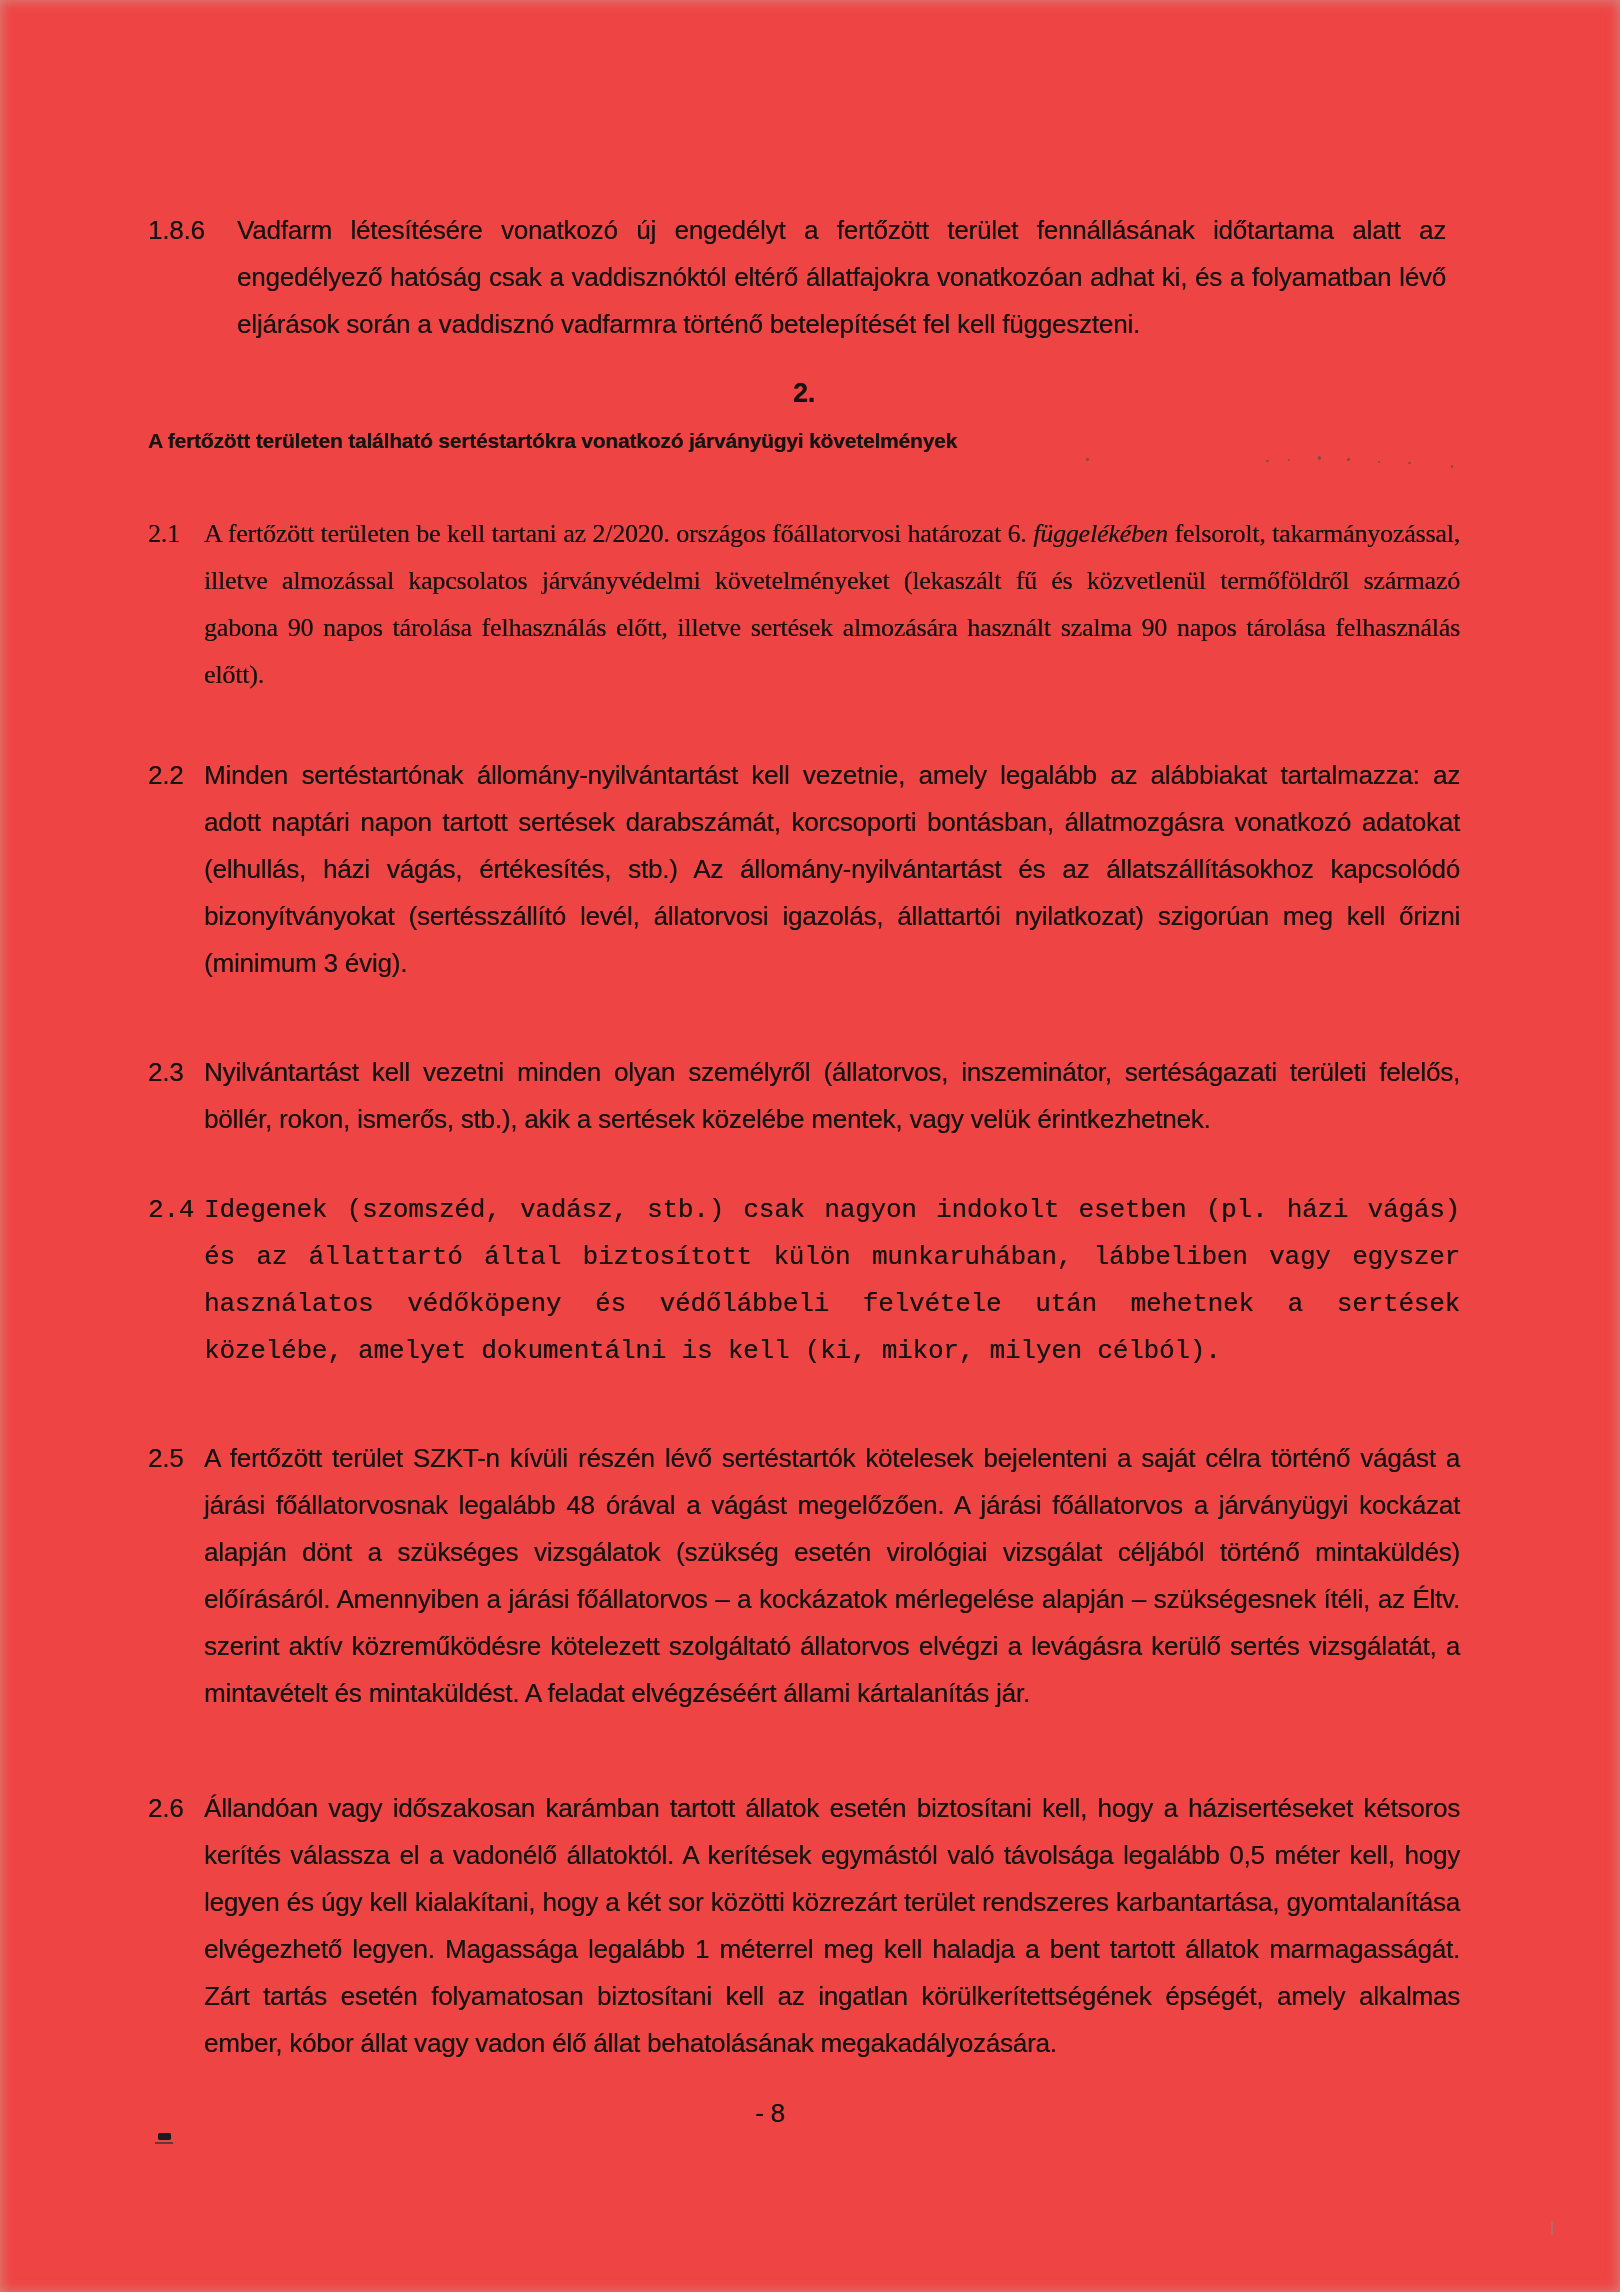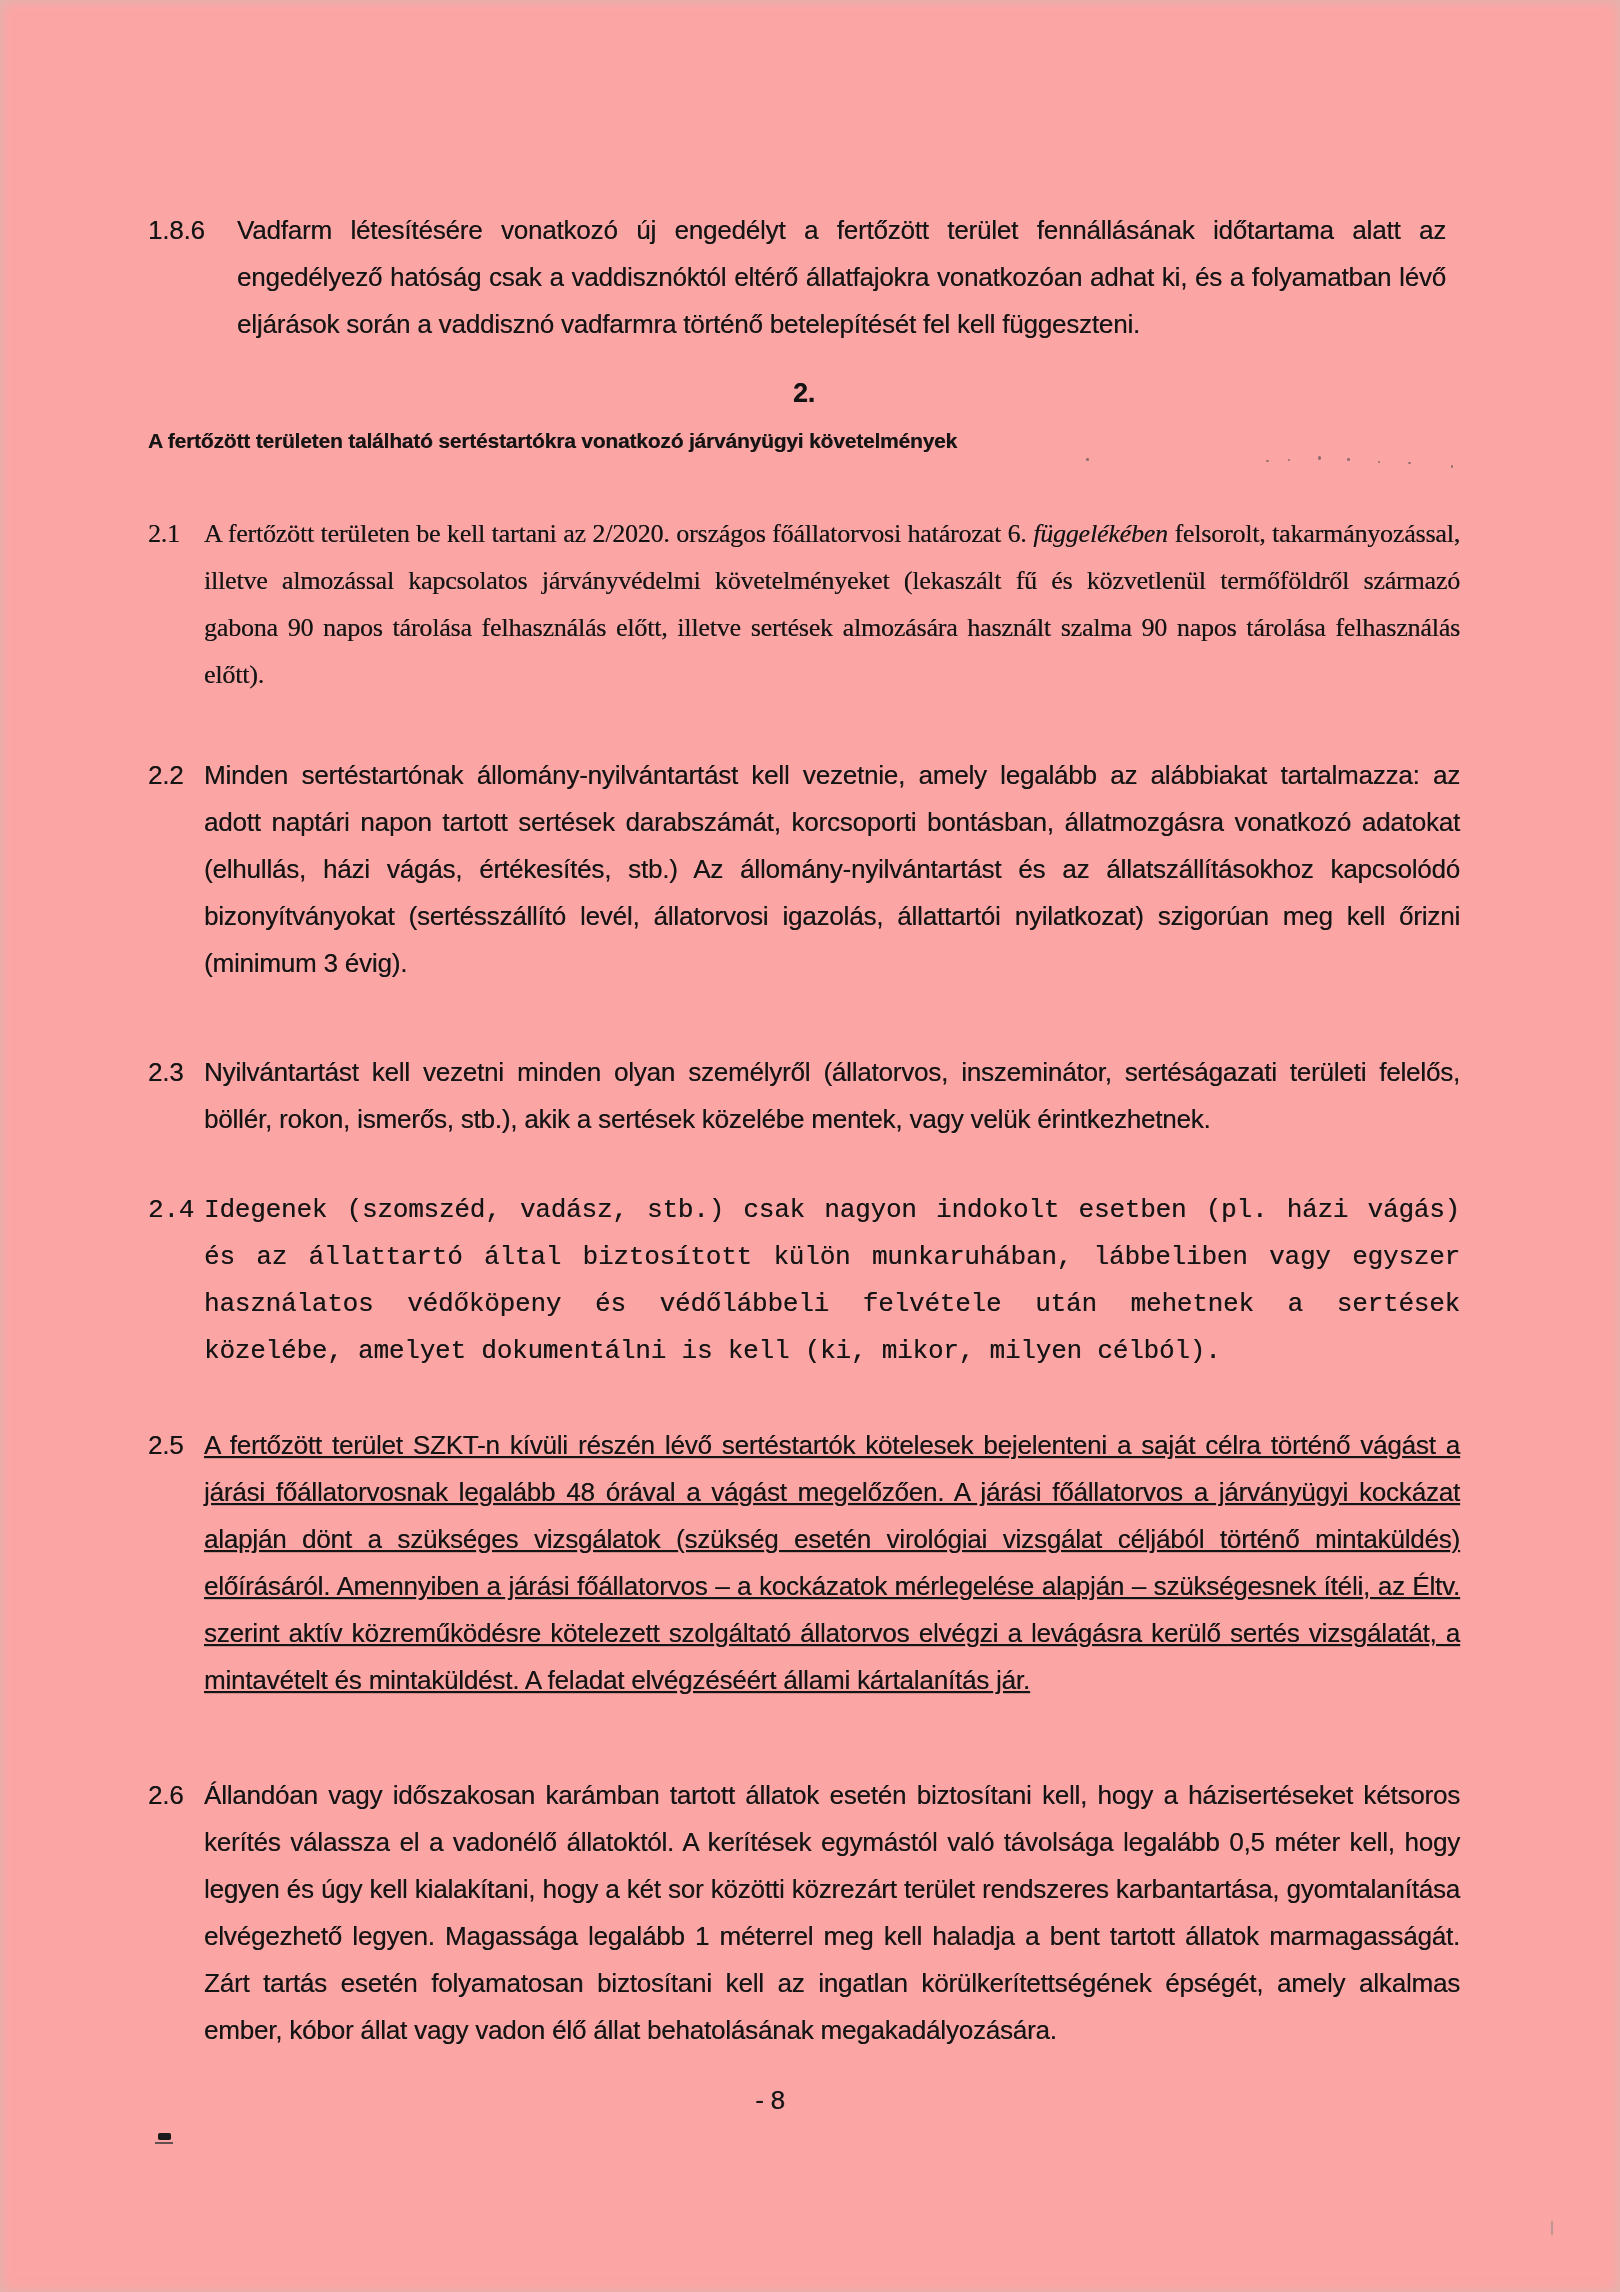--- a/index.html
+++ b/index.html
@@ -6,21 +6,21 @@
   html, body {
     margin: 0;
     padding: 0;
     background: #e9efe7;
   }
   .page {
     position: relative;
     width: 1620px;
     height: 2293px;
     margin: 0 auto;
-    background: #fca5a5;
+    background: #ef4444;
     overflow: hidden;
     box-shadow: inset 0 0 12.5px rgba(186, 203, 182, 0.55);
     font-family: "Liberation Sans", "DejaVu Sans", sans-serif;
     font-size: 26px;
     line-height: 47px;
     color: #141414;
     letter-spacing: -0.2px;
     text-shadow: 0.3px 0.3px 0.4px rgba(0,0,0,0.55);
   }
   .para {
@@ -51,21 +51,21 @@
     margin-left: 148px;
     width: 1312px;
     text-align: left;
     font-weight: bold;
     font-size: 21px;
   }
   .sec-21 { margin-top: 46px; font-family: Liberation Serif, serif; }
   .sec-22 { margin-top: 54px; }
   .sec-23 { margin-top: 62px; }
   .sec-24 { margin-top: 44px; font-family: Liberation Mono, monospace; }
-  .sec-25 { margin-top: 47px; text-decoration: underline; }
+  .sec-25 { margin-top: 60px; }
   .sec-26 { margin-top: 68px; }
 
   .italic { font-style: italic; }
 
   .page-number {
     position: relative;
     margin-top: 22.4px;
     margin-left: 148px;
     width: 1312px;
     text-align: center;

